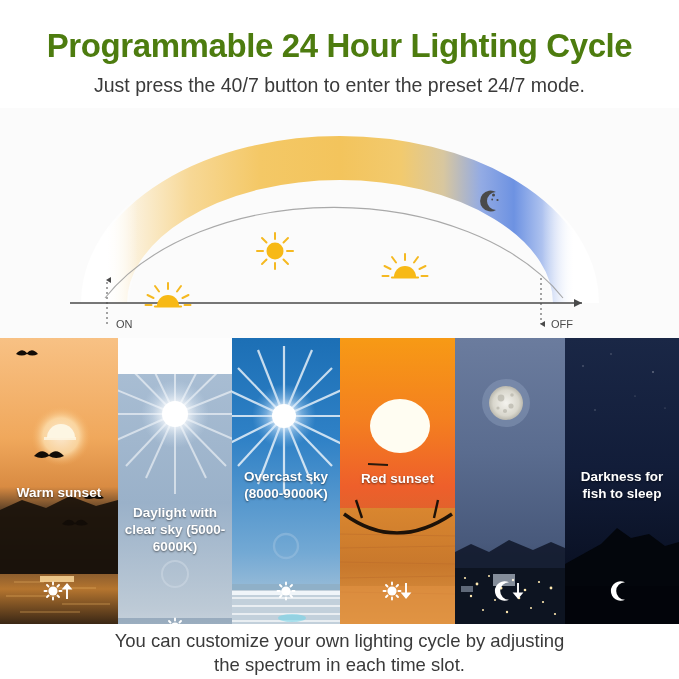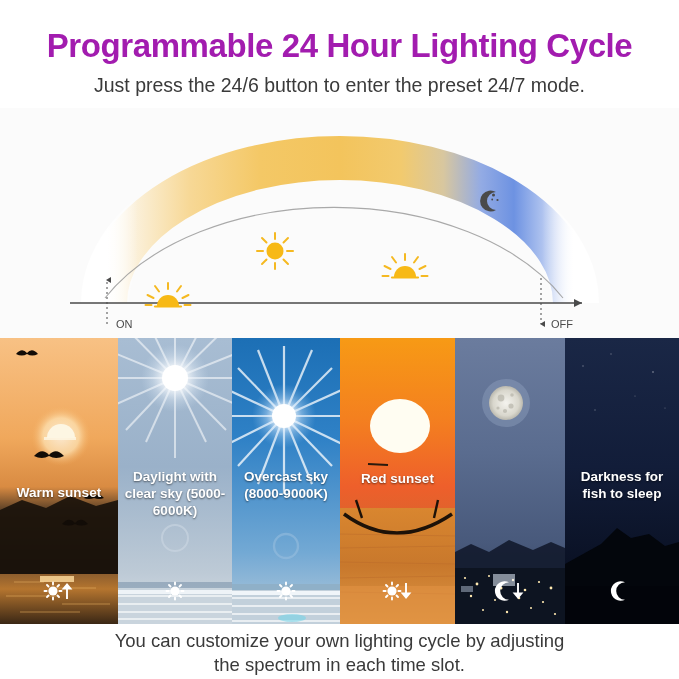--- a/index.html
+++ b/index.html
@@ -11,21 +11,21 @@
     position:relative;
   }
   .page{position:relative;width:679px;height:679px;background:#fdfdfd;}
 
   
   .header{position:absolute;left:0;top:0;width:679px;height:110px;background:#ffffff;}
   .title{
     position:absolute;left:0;top:26px;width:679px;
     text-align:center;
     font-size:33px;font-weight:bold;
-    color:#a21caf;
+    color:#4d7c0f;
     letter-spacing:-0.4px;
     line-height:40px;
     white-space:nowrap;
   }
   .subtitle{
     position:absolute;left:0;top:72px;width:679px;
     text-align:center;
     font-size:19.5px;font-weight:normal;
     color:#3a3a3a;
     line-height:26px;
@@ -63,21 +63,21 @@
     font-size:18.5px;color:#3a3a3a;line-height:25px;
   }
 </style>
 </head>
 <body>
 
 <div class="page">
 
   <div class="header">
     <div class="title">Programmable 24 Hour Lighting Cycle</div>
-    <div class="subtitle">Just press the 24/6 button to enter the preset 24/7 mode.</div>
+    <div class="subtitle">Just press the 40/7 button to enter the preset 24/7 mode.</div>
   </div>
 
   <div class="diagram">
     <svg width="679" height="230" viewBox="0 0 679 230" xmlns="http://www.w3.org/2000/svg">
       <defs>
         <linearGradient id="arcGrad" x1="0" y1="0" x2="1" y2="0">
           <stop offset="0.00" stop-color="#ffffff"></stop>
           <stop offset="0.06" stop-color="#fbf1dc"></stop>
           <stop offset="0.18" stop-color="#f7d896"></stop>
           <stop offset="0.33" stop-color="#f4c866"></stop>
@@ -242,21 +242,21 @@
                 <line x1="17.5" y1="15.5" x2="19" y2="17"></line>
               <line x1="17.5" y1="6.5" x2="19" y2="5"></line>
                 <line x1="7" y1="17" x2="8.5" y2="15.5"></line>
             </g>
             <path d="M 27 19 L 27 6 M 27 4.5 L 23.6 8.6 L 30.4 8.6 Z" stroke="#ffffff" stroke-width="1.9"></path>
           </g>
         </svg>
       </div>
     </div>
 
-    <div class="panel" style="width:114px;">
+    <div class="panel" style="width:114px;margin-top:36px;">
       <div class="bg">
         <svg width="114" height="286" viewBox="0 0 114 286" preserveAspectRatio="none">
           <defs>
             <linearGradient id="p2sky" x1="0" y1="0" x2="0" y2="1">
               <stop offset="0" stop-color="#a8bdd3"></stop>
               <stop offset="0.45" stop-color="#9ab1c9"></stop>
               <stop offset="0.82" stop-color="#bdcad6"></stop>
               <stop offset="1" stop-color="#d9e1e7"></stop>
             </linearGradient>
             <radialGradient id="p2glow" cx="0.5" cy="0.5" r="0.5">

